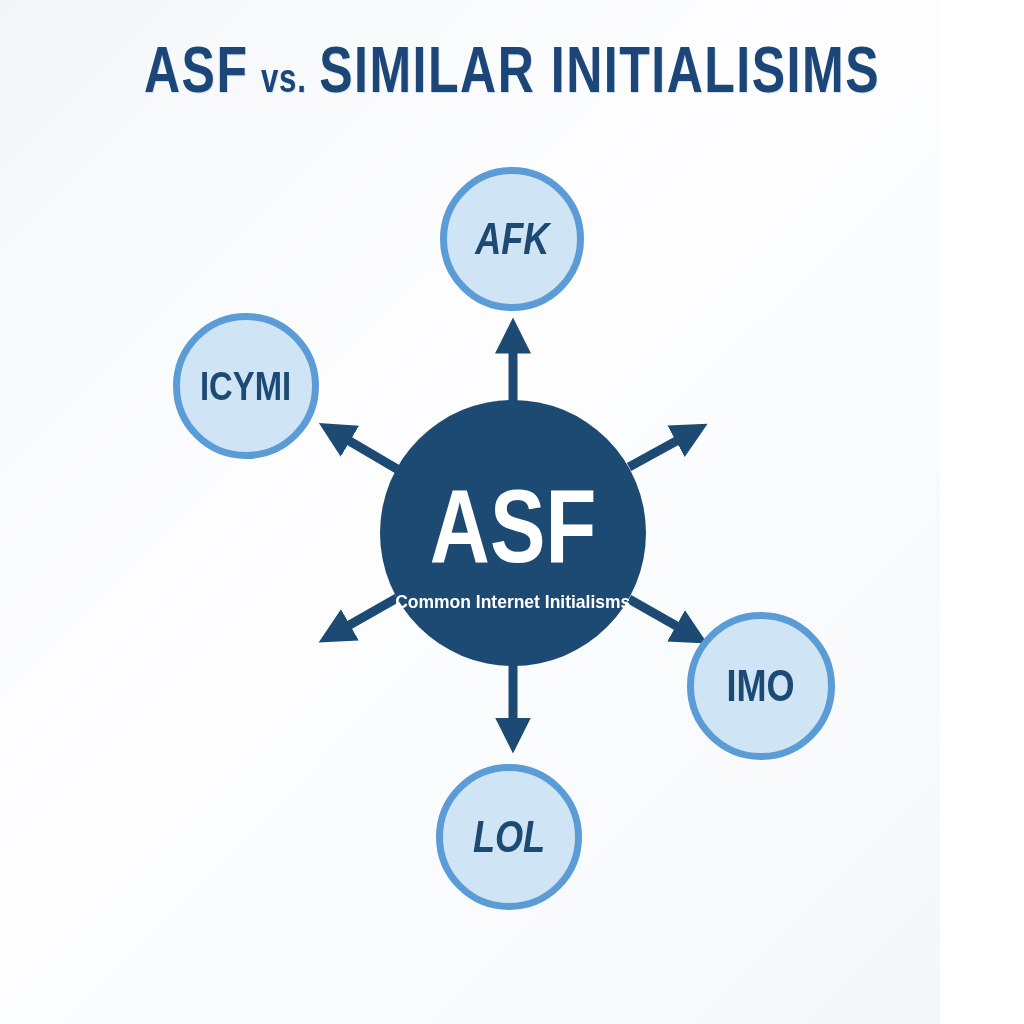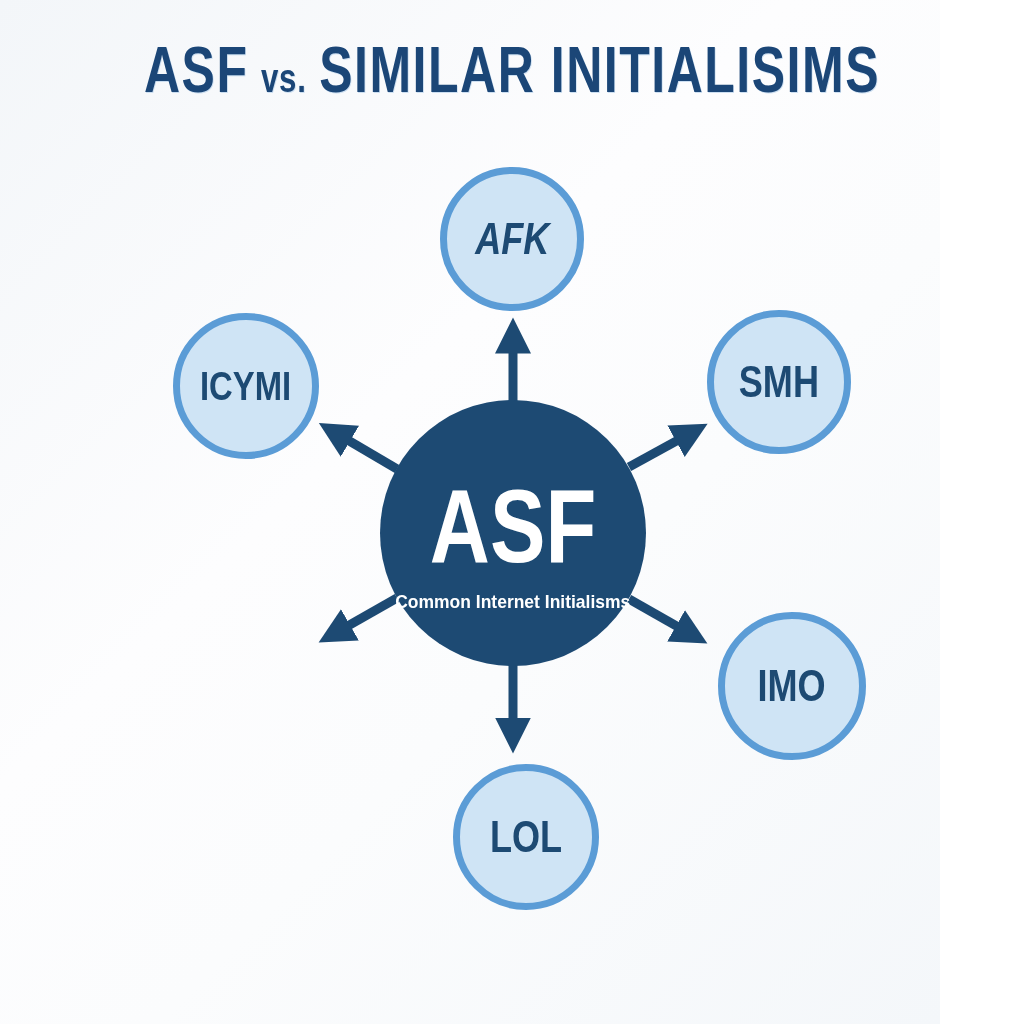--- a/index.html
+++ b/index.html
@@ -78,29 +78,26 @@
     <line x1="629" y1="599" x2="680" y2="628" stroke-width="9" marker-end="url(#ah)" stroke="#1d4a73"></line>
     <line x1="513" y1="664" x2="513" y2="722" stroke-width="9" marker-end="url(#ah)" stroke="#1d4a73"></line>
     <line x1="397" y1="598" x2="346" y2="627" stroke-width="9" marker-end="url(#ah)" stroke="#1d4a73"></line>
     <line x1="397" y1="469" x2="346" y2="439" stroke-width="9" marker-end="url(#ah)" stroke="#1d4a73"></line>
   </svg>
 
   <div class="node" style="left:440px;top:167px;width:144px;height:144px;font-style:italic;">
     <span class="label">AFK</span>
   </div>
 
-  <div class="node" style="left:707px;top:310px;width:144px;height:144px;">
-    <span class="label">SMH</span>
-  </div>
 
-  <div class="node" style="left:718px;top:612px;width:148px;height:148px;text-align:center;">
+  <div class="node" style="left:687px;top:612px;width:148px;height:148px;text-align:center;">
     <span class="label">IMO</span>
   </div>
 
-  <div class="node" style="left:453px;top:764px;width:146px;height:146px;">
+  <div class="node" style="left:436px;top:764px;width:146px;height:146px;font-style:italic;">
     <span class="label">LOL</span>
   </div>
 
 
   <div class="node" style="left:173px;top:313px;width:146px;height:146px;align-items:center;">
     <span class="label" style="font-size:40px;">ICYMI</span>
   </div>
 
   <div class="hub">
     <div class="hub-label">ASF</div>

